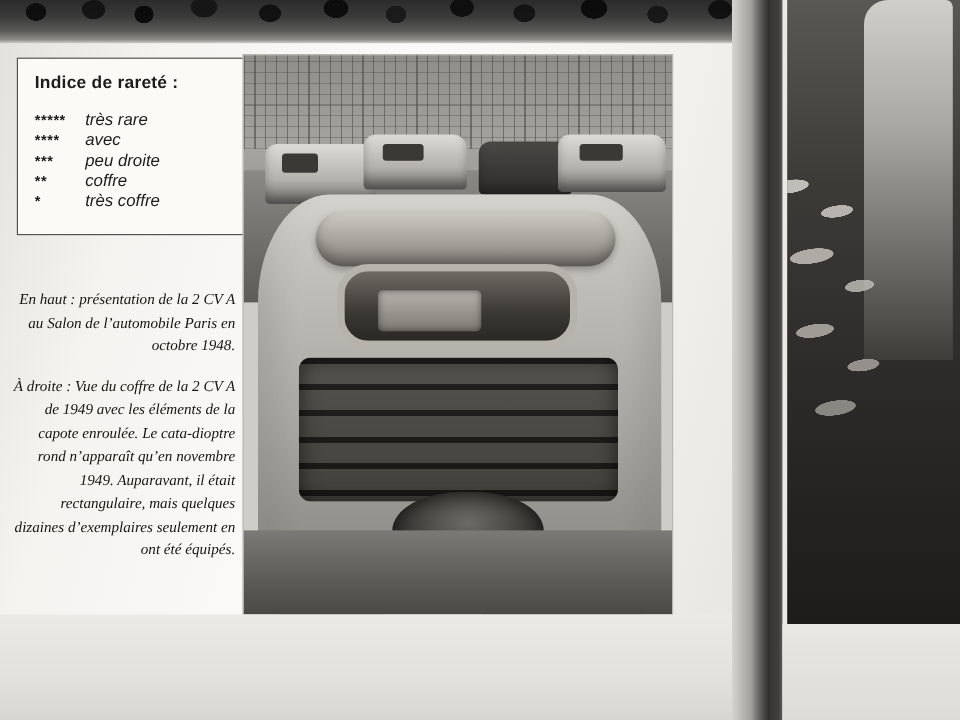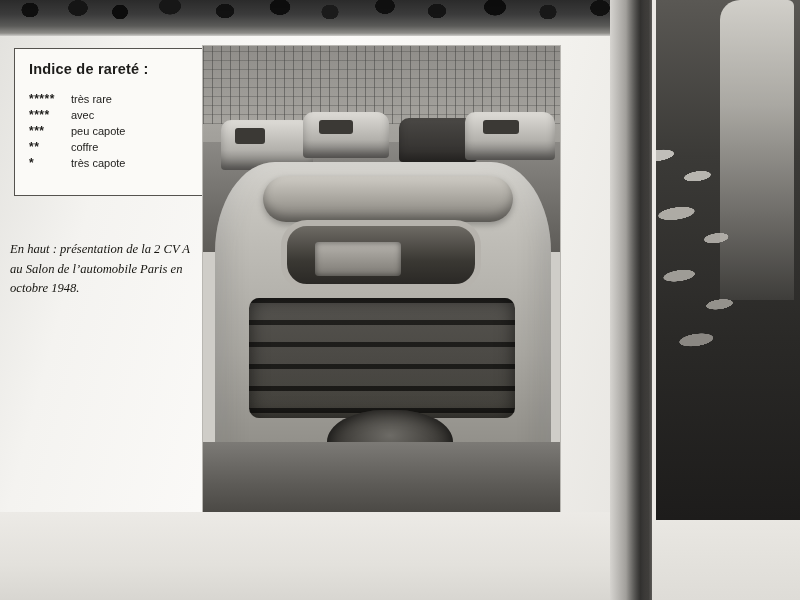--- a/index.html
+++ b/index.html
@@ -83,32 +83,33 @@
     font-size: 12.5px;
     color: #1d1c1a;
     line-height: 16px;
   }
   .rarity-stars {
     width: 42px;
     font-weight: bold;
     letter-spacing: .5px;
     font-size: 12px;
   }
-  .rarity-label { font-size: 11px; }
+  .rarity-label { font-size: 14px; font-style: italic; }
 
   
   .caption {
     position: absolute;
     left: 10px; top: 240px;
     width: 186px;
     font-family: "Liberation Serif", serif;
     font-style: italic;
     font-size: 12.6px;
     line-height: 19.5px;
     color: #15140f;
+    text-align: right;
   }
   .caption p { margin: 0 0 14px 0; }
 
   
   .photo {
     position: absolute;
     left: 203px; top: 46px;
     width: 357px; height: 466px;
     background: #cfcdc8;
     overflow: hidden;
@@ -317,34 +318,35 @@
       <div class="rarity-row">
         <span class="rarity-stars">*****</span>
         <span class="rarity-label">très rare</span>
       </div>
       <div class="rarity-row">
         <span class="rarity-stars">****</span>
         <span class="rarity-label">avec</span>
       </div>
       <div class="rarity-row">
         <span class="rarity-stars">***</span>
-        <span class="rarity-label">peu capote</span>
+        <span class="rarity-label">peu droite</span>
       </div>
       <div class="rarity-row">
         <span class="rarity-stars">**</span>
         <span class="rarity-label">coffre</span>
       </div>
       <div class="rarity-row">
         <span class="rarity-stars">*</span>
-        <span class="rarity-label">très capote</span>
+        <span class="rarity-label">très coffre</span>
       </div>
     </div>
 
     <div class="caption">
       <p>En haut : présentation de la 2 CV A au Salon de l’automobile Paris en octobre 1948.</p>
+      <p>À droite :  Vue du coffre de la 2 CV A de 1949 avec les éléments de la capote enroulée. Le cata-dioptre rond n’apparaît qu’en novembre 1949. Auparavant, il était rectangulaire, mais quelques dizaines d’exemplaires seulement en ont été équipés.</p>
     </div>
 
     <div class="photo">
       <div class="ph-sky"></div>
       <div class="ph-fence"></div>
       <div class="ph-ground"></div>
 
       <div class="ph-bg-car c1">
         <div class="ph-win" style="left:14px; top:8px; width:30px; height:16px;"></div>
       </div>

